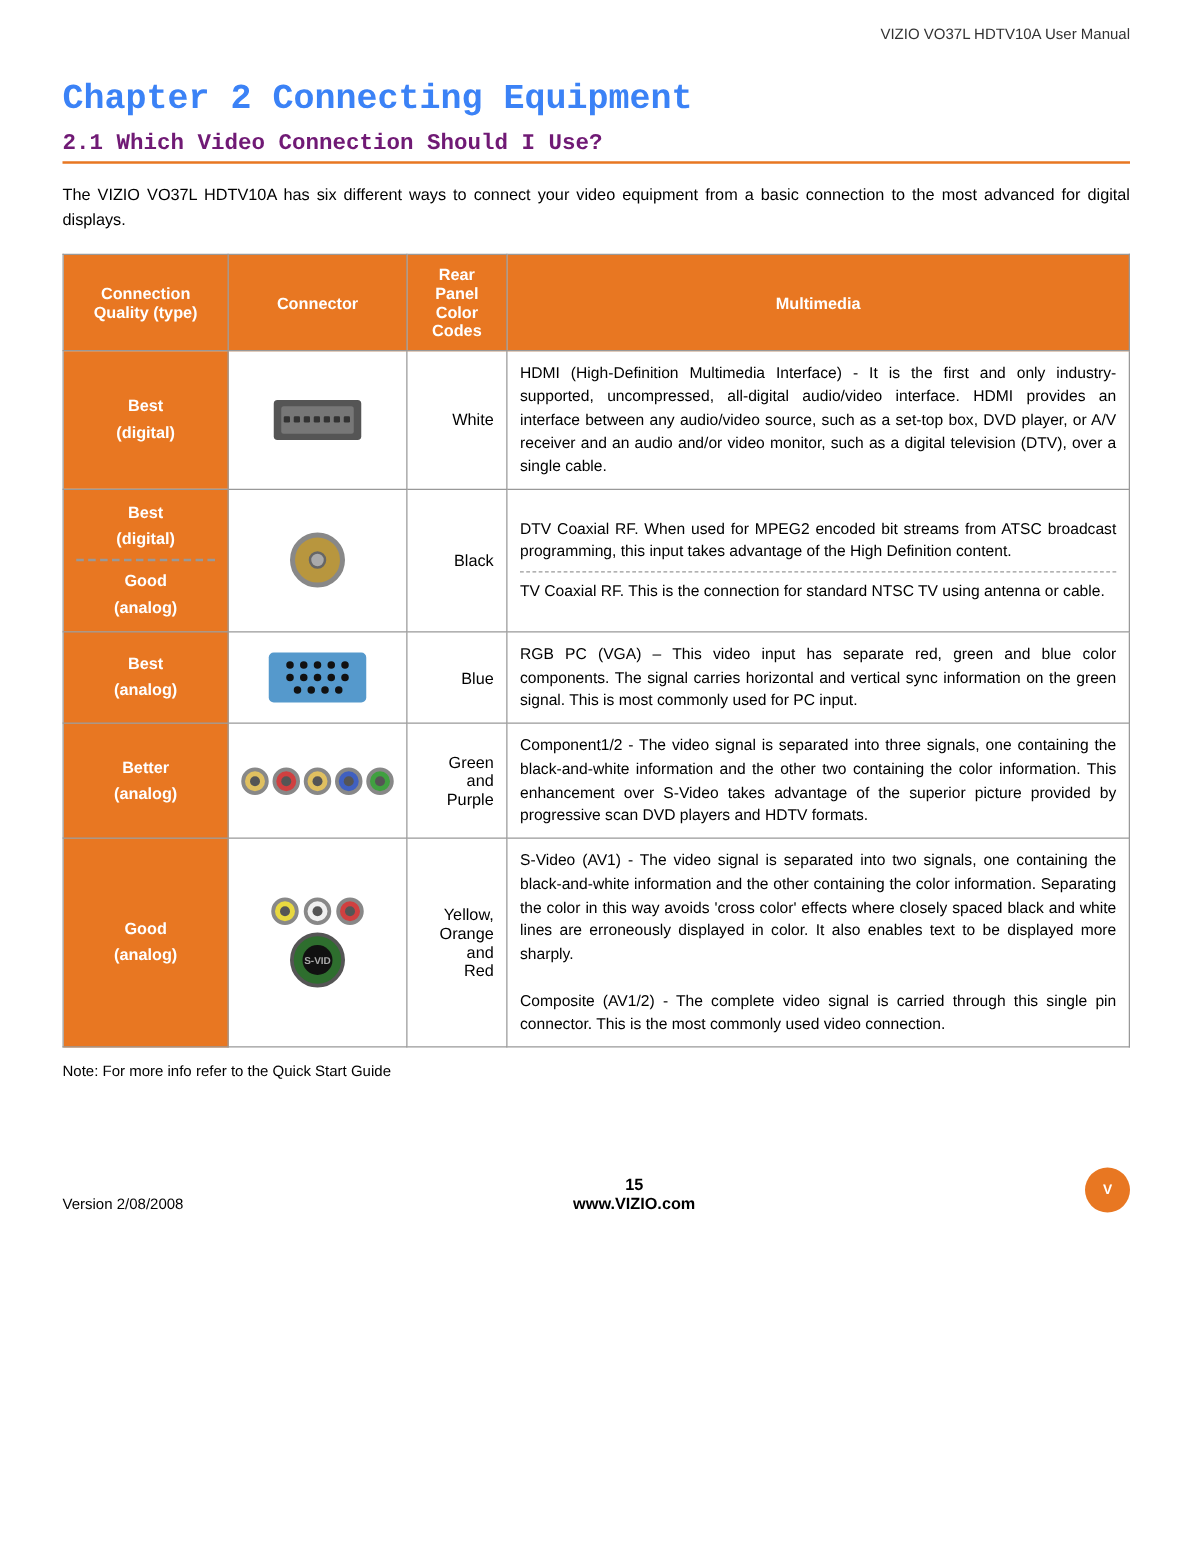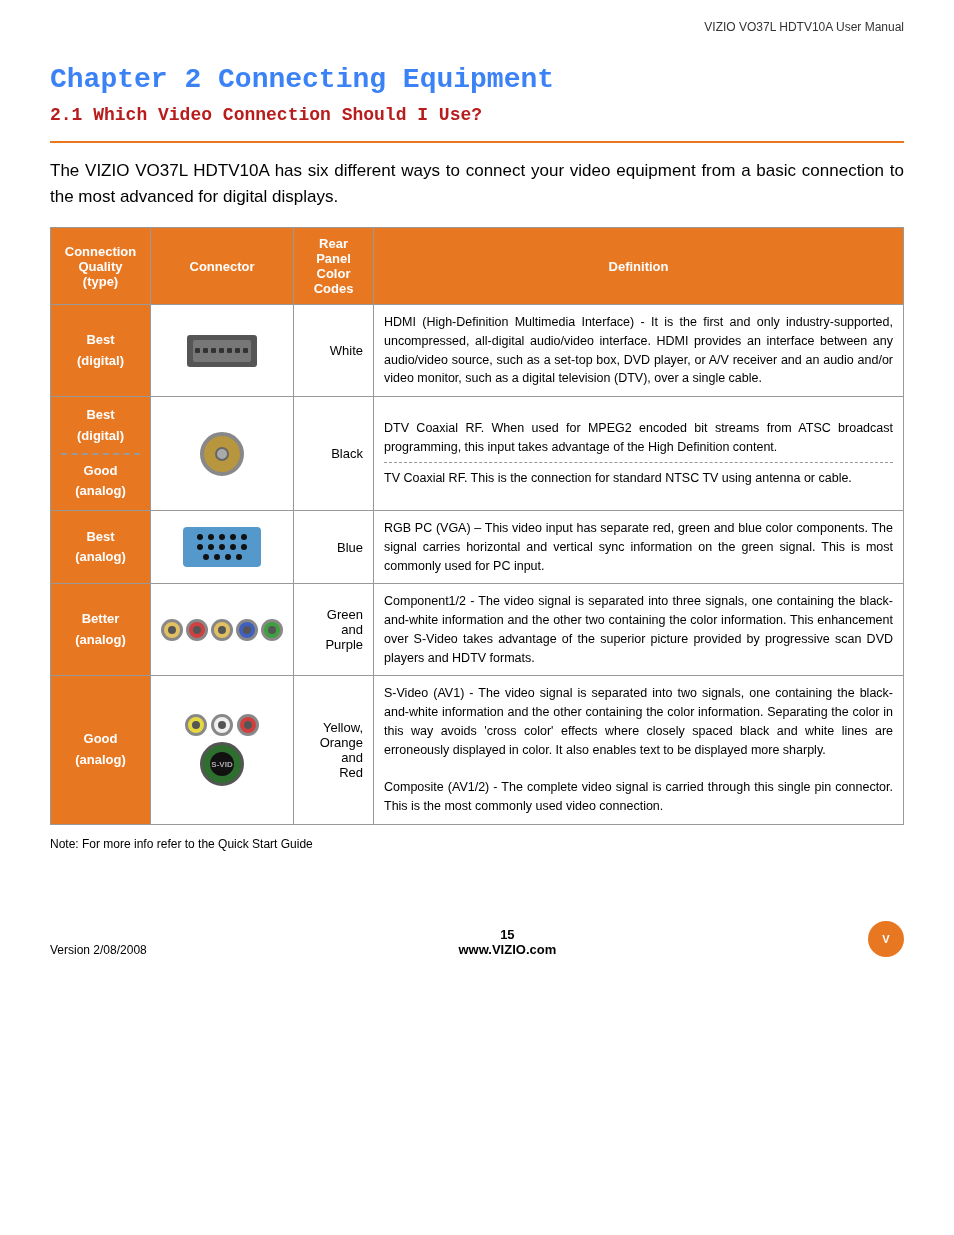--- a/index.html
+++ b/index.html
@@ -19,30 +19,30 @@
       margin-bottom: 30px;
     }
     .chapter-title {
       color: #3b82f6;
       font-size: 28px;
       font-weight: bold;
       font-family: 'Courier New', monospace;
       margin-bottom: 10px;
     }
     .section-title {
-      color: #b91c1c;
+      color: #701a75;
       font-size: 18px;
       font-weight: bold;
       font-family: 'Courier New', monospace;
       margin-bottom: 15px;
       border-bottom: 2px solid #e87722;
-      padding-bottom: 16px;
+      padding-bottom: 4px;
     }
     .intro-text {
-      font-size: 17px;
+      font-size: 13px;
       line-height: 1.5;
       margin-bottom: 18px;
       text-align: justify;
     }
     
     .conn-table {
       width: 100%;
       border-collapse: collapse;
       border: 1px solid #999;
       margin-bottom: 12px;
@@ -53,21 +53,21 @@
       vertical-align: middle;
     }
     .header-row th {
       background-color: #e87722;
       color: #fff;
       font-size: 13px;
       font-weight: bold;
       text-align: center;
     }
     .col-quality {
-      width: 100px;
+      width: 132px;
       text-align: center;
       background-color: #e87722;
       color: #fff;
       font-size: 13px;
       font-weight: bold;
     }
     .col-connector {
       width: 130px;
     }
     .col-color {
@@ -149,21 +149,21 @@
 <h2 class="section-title">2.1 Which Video Connection Should I Use?</h2>
 
 <p class="intro-text">The VIZIO VO37L HDTV10A has six different ways to connect your video equipment from a basic connection to the most advanced for digital displays.</p>
 
 <table class="conn-table">
   <thead>
     <tr class="header-row">
       <th>Connection Quality (type)</th>
       <th>Connector</th>
       <th>Rear Panel Color Codes</th>
-      <th>Definition</th>
+      <th>Multimedia</th>
     </tr>
   </thead>
   <tbody>
 
     <tr>
       <td class="col-quality">
         <div class="quality-label">Best<br>(digital)</div>
       </td>
       <td class="col-connector">
 

